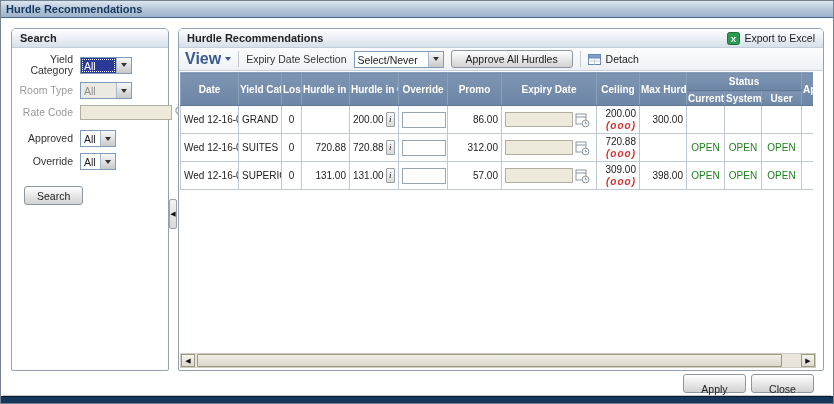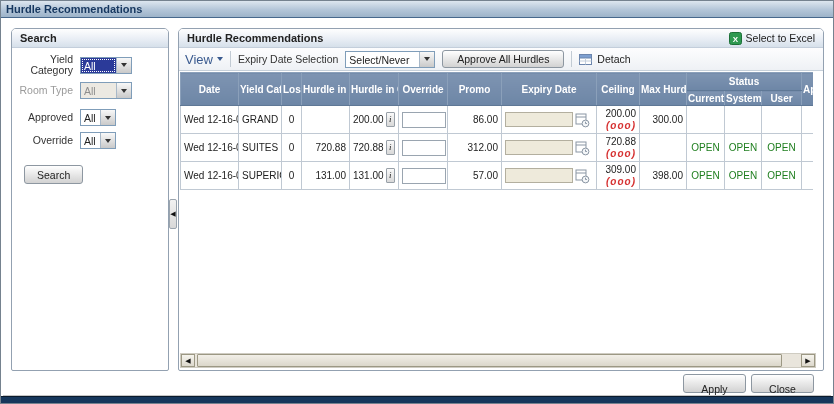--- a/index.html
+++ b/index.html
@@ -57,21 +57,21 @@
               display:flex; align-items:center; justify-content:center; font-size:7px; color:#111; }
 
   
   .main-panel { left:177px; width:646px; height:343px; }
   .panel-h .spacer { flex:1; }
   .export { display:flex; align-items:center; gap:4px; cursor:default; }
   .export span { color:#222; }
 
   .toolbar { height:23px; background:linear-gradient(#fdfdfe,#eef1f5);
              border-bottom:1px solid #c6d0da; display:flex; align-items:center; padding:0 6px; gap:7px; }
-  .viewmenu { display:flex; align-items:center; gap:4px; color:#3a5a8f; font-weight:normal; font-size:13px; }
+  .viewmenu { display:flex; align-items:center; gap:4px; color:#3a5a8f; font-weight:bold; font-size:16px; }
   .viewmenu i { width:0; height:0; border-left:3.5px solid transparent; border-right:3.5px solid transparent;
                 border-top:4px solid #3a5a8f; }
   .tsep { width:1px; height:16px; background:#c2cbd4; }
   .tlabel { color:#333; }
   .sel.toolbar-sel { width:90px; }
   .tbtn { height:18px; }
   .detach { display:flex; align-items:center; gap:4px; color:#222; }
 
   
   .table-wrap { position:absolute; top:43px; left:1px; right:10px; bottom:17px; overflow:hidden; background:#fff; }
@@ -146,20 +146,32 @@
       <span class="ctl">
         <span class="sel w52 disabled">
           <span class="val">All</span>
           <span class="btn">
               <i></i>
             </span>
         </span>
       </span>
     </div>
 
+    <div class="s-row">
+      <span class="lbl dis">Rate Code</span>
+      <span class="ctl">
+        <input class="beige-input" value="" style="">
+        <span style="margin-left:2px;">
+          <svg width="14" height="15" viewBox="0 0 14 15">
+            <circle cx="5.5" cy="5.5" r="3.6" fill="none" stroke="#98a2ad" stroke-width="1.2"></circle>
+            <line x1="8.2" y1="8.5" x2="12" y2="13" stroke="#98a2ad" stroke-width="1.4"></line>
+          </svg>
+        </span>
+      </span>
+    </div>
 
     <div class="s-row" style="margin-top:10px;">
       <span class="lbl">Approved</span>
       <span class="ctl">
         <span class="sel w36">
           <span class="val">All</span>
           <span class="btn">
               <i></i>
             </span>
         </span>
@@ -189,21 +201,21 @@
     <div class="panel-h">
       <span class="pt">Hurdle Recommendations</span>
       <span class="spacer"></span>
       <span class="export">
         <span>
           <svg width="13" height="13" viewBox="0 0 13 13">
             <rect x="0.5" y="0.5" width="12" height="12" rx="2" fill="#2e9950" stroke="#1d7038"></rect>
             <text x="6.5" y="9.5" font-size="8" font-weight="bold" fill="#fff" text-anchor="middle" font-family="Liberation Sans, sans-serif">X</text>
           </svg>
         </span>
-        <span>Select to Excel</span>
+        <span>Export to Excel</span>
       </span>
     </div>
 
     <div class="toolbar">
       <span class="viewmenu">
         <span>View</span>
           <i></i>
       </span>
       <span class="tsep"></span>
       <span class="tlabel">Expiry Date Selection</span>

